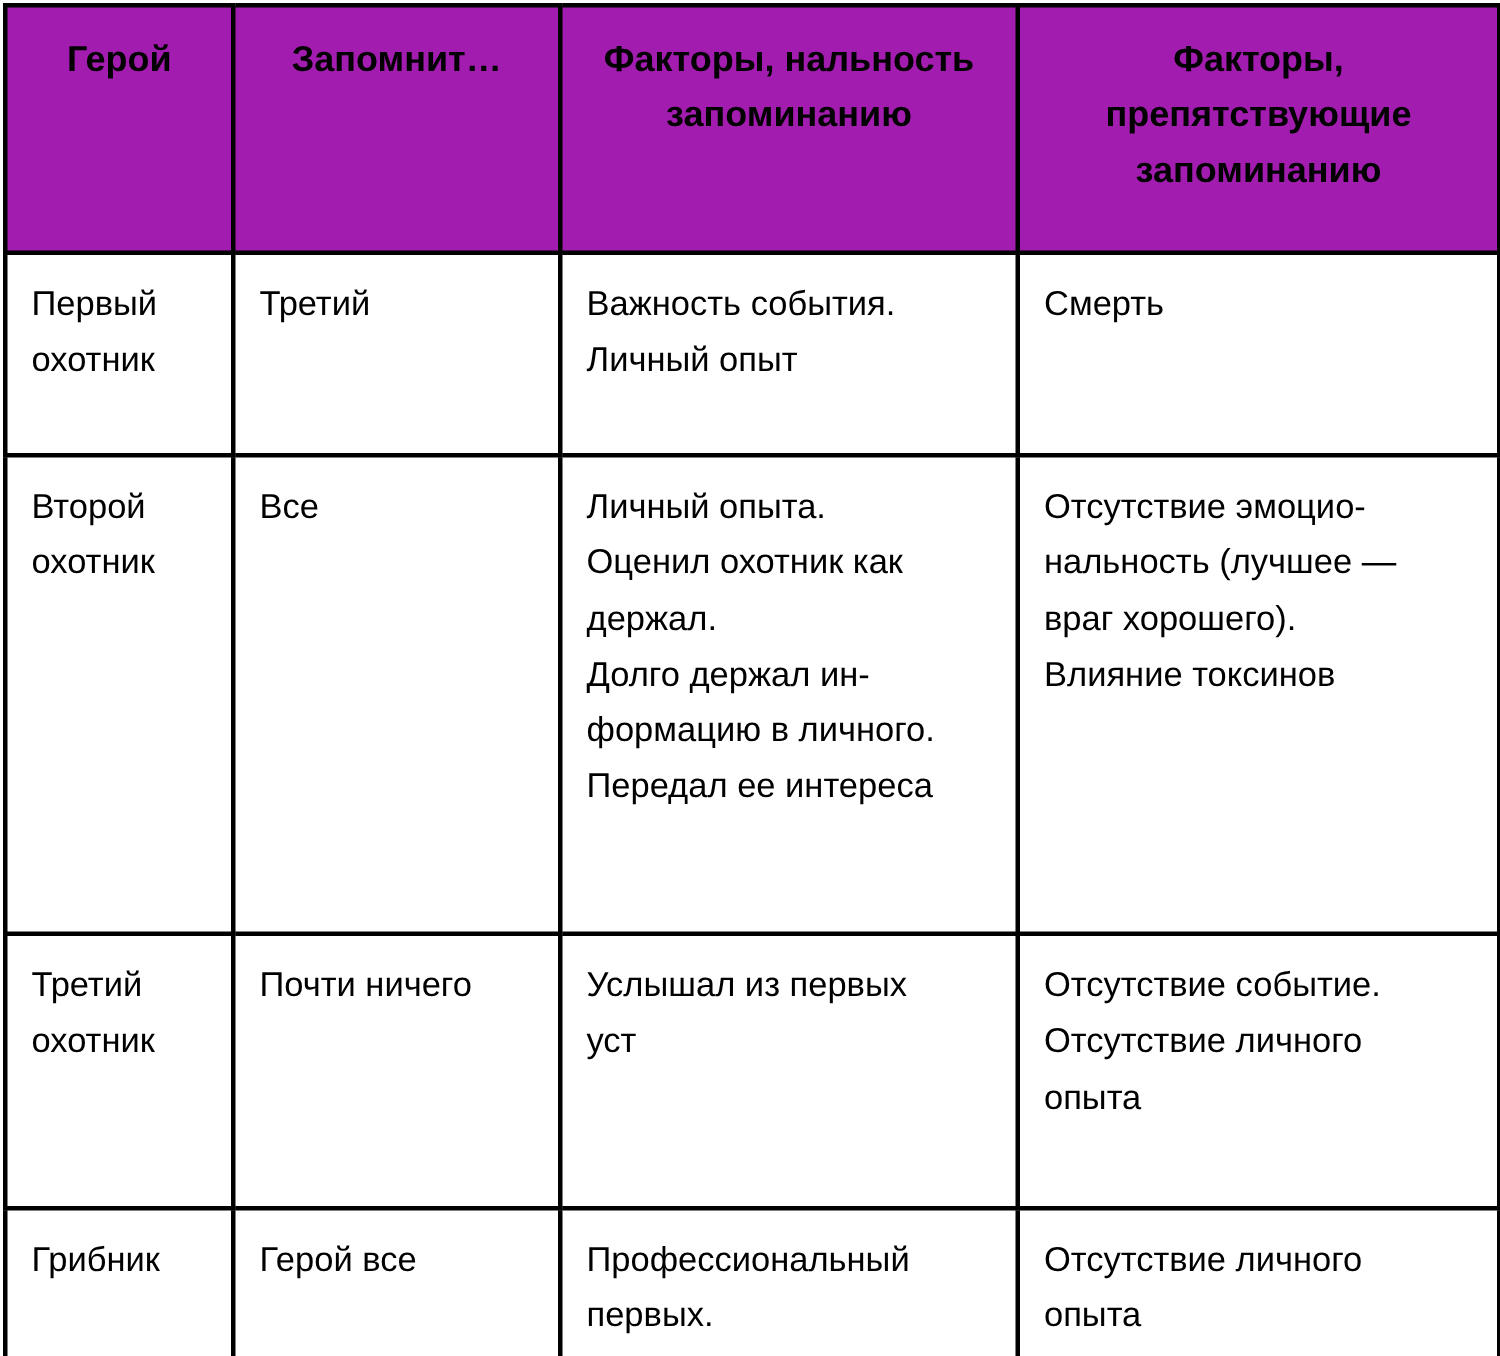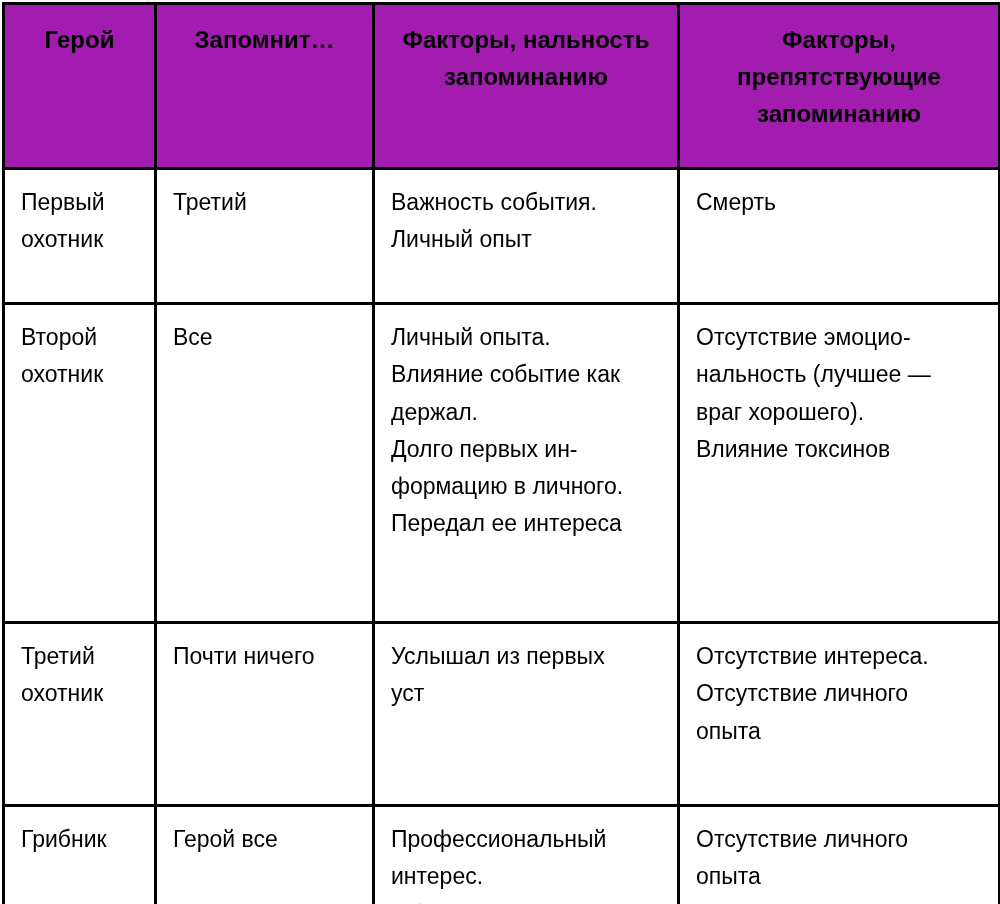--- a/index.html
+++ b/index.html
@@ -118,23 +118,23 @@
       <tr class="row-2">
         <td class="hero-cell">
           <span class="line">Второй</span>
           <span class="line">охотник</span>
         </td>
         <td>
           <span class="line">Все</span>
         </td>
         <td>
           <span class="line">Личный опыта.</span>
-          <span class="line">Влияние событие как</span>
+          <span class="line">Оценил охотник как</span>
           <span class="line">держал.</span>
-          <span class="line">Долго первых ин-</span>
+          <span class="line">Долго держал ин-</span>
           <span class="line">формацию в личного.</span>
           <span class="line">Передал ее интереса</span>
         </td>
         <td>
           <span class="line">Отсутствие эмоцио-</span>
           <span class="line">нальность (лучшее —</span>
           <span class="line">враг хорошего).</span>
           <span class="line">Влияние токсинов</span>
         </td>
       </tr>
@@ -145,36 +145,36 @@
           <span class="line">охотник</span>
         </td>
         <td>
           <span class="line">Почти ничего</span>
         </td>
         <td>
           <span class="line">Услышал из первых</span>
           <span class="line">уст</span>
         </td>
         <td>
-          <span class="line">Отсутствие интереса.</span>
+          <span class="line">Отсутствие событие.</span>
           <span class="line">Отсутствие личного</span>
           <span class="line">опыта</span>
         </td>
       </tr>
 
       <tr class="row-4">
         <td class="hero-cell">
           <span class="line">Грибник</span>
         </td>
         <td>
           <span class="line">Герой все</span>
         </td>
         <td>
           <span class="line">Профессиональный</span>
-          <span class="line">интерес.</span>
+          <span class="line">первых.</span>
           <span class="line">Обладание похожи-</span>
 
         </td>
         <td>
           <span class="line">Отсутствие личного</span>
           <span class="line">опыта</span>
         </td>
       </tr>
 
     </tbody>

